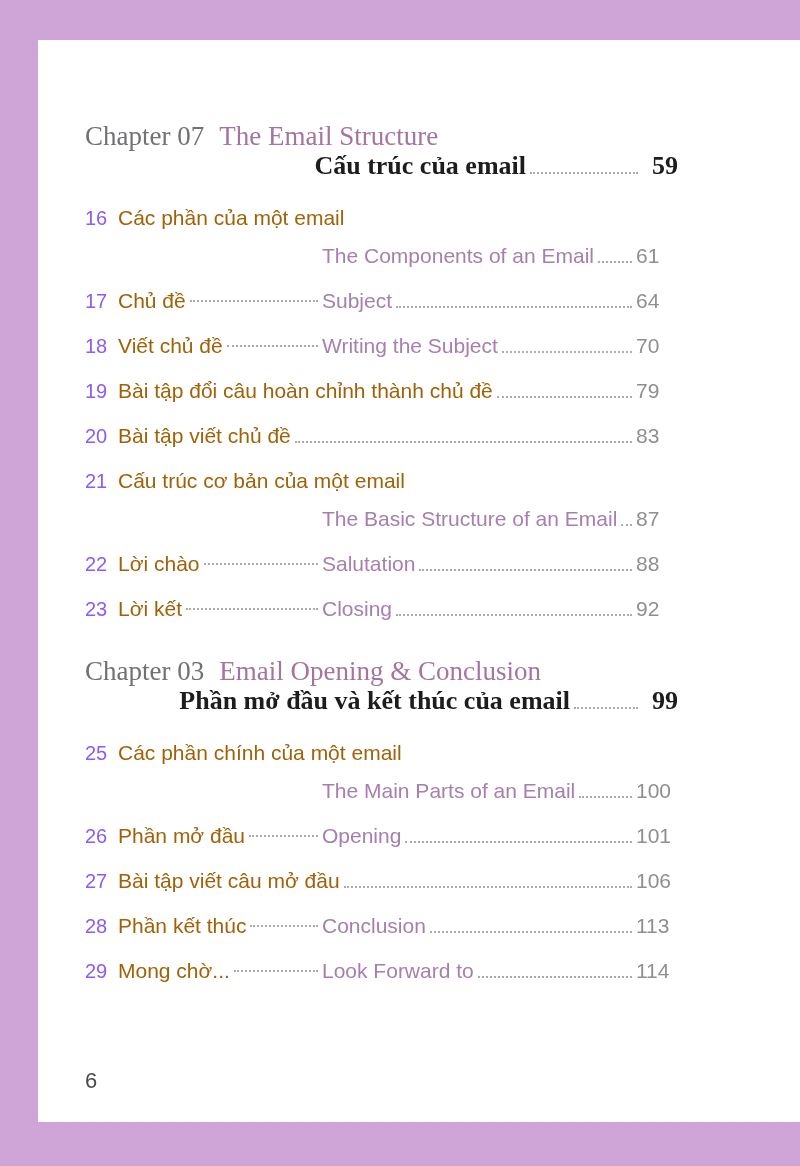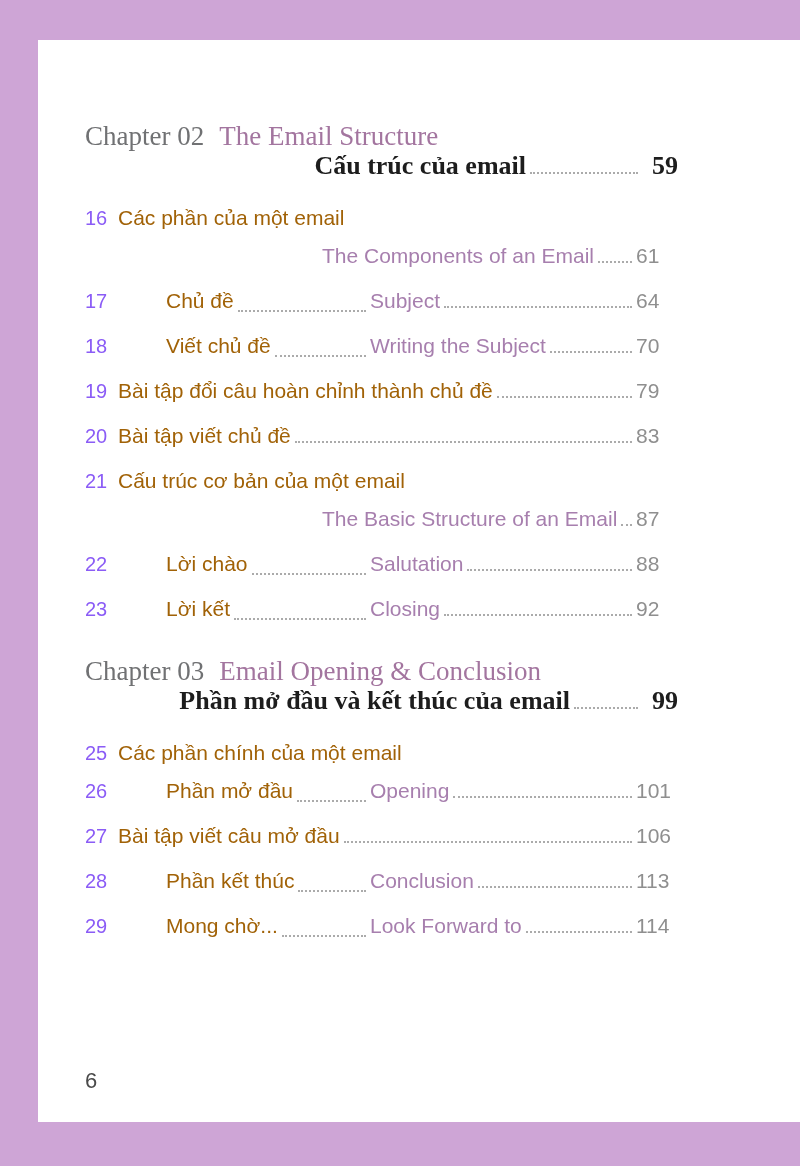--- a/index.html
+++ b/index.html
@@ -36,21 +36,21 @@
   
   .items{margin-top:26px;}
   .row{
     display:flex;align-items:baseline;
     font-size:21px;line-height:22px;
     margin-bottom:23px;
   }
   .row.first-line{margin-bottom:16px;}
   .num{flex:none;width:33px;color:#8b5cf6;font-size:20px;}
   .vi{color:#a16207;white-space:nowrap;}
-  .vi-cell{flex:none;width:204px;display:flex;align-items:flex-end;margin-left:48px;}
+  .vi-cell{flex:none;width:204px;display:flex;align-items:center;}
   .en{color:#a77fae;white-space:nowrap;}
   .pg{flex:none;min-width:42px;text-align:left;color:#8f8f8f;}
   .spacer{flex:none;width:237px;}
   .leader{
     flex:1 1 auto;
     min-width:8px;
     border-bottom:2px dotted #ababab;
     margin:0 4px;
     height:0;
   }
@@ -62,21 +62,21 @@
   }
 </style>
 </head>
 <body>
 
 <div class="page">
   <div class="content">
 
     <section class="chapter">
       <div class="chapter-heading">
-        <span class="chapter-label">Chapter 02</span>
+        <span class="chapter-label">Chapter 07</span>
         <span class="chapter-title-en">The Email Structure</span>
       </div>
       <div class="chapter-subtitle">
         <span>Cấu trúc của email</span>
         <span class="leader fixed"></span>
         <span class="pg">59</span>
       </div>
 
       <div class="items">
 
@@ -174,20 +174,26 @@
         <span class="leader short"></span>
         <span class="pg">99</span>
       </div>
 
       <div class="items">
 
         <div class="row first-line">
           <span class="num">25</span>
           <span class="vi">Các phần chính của một email</span>
         </div>
+        <div class="row">
+          <span class="spacer"></span>
+          <span class="en">The Main Parts of an Email</span>
+          <span class="leader"></span>
+          <span class="pg">100</span>
+        </div>
 
         <div class="row">
           <span class="num">26</span>
           <span class="vi-cell">
             <span class="vi">Phần mở đầu</span>
             <span class="leader"></span>
           </span>
           <span class="en">Opening</span>
           <span class="leader"></span>
           <span class="pg">101</span>

